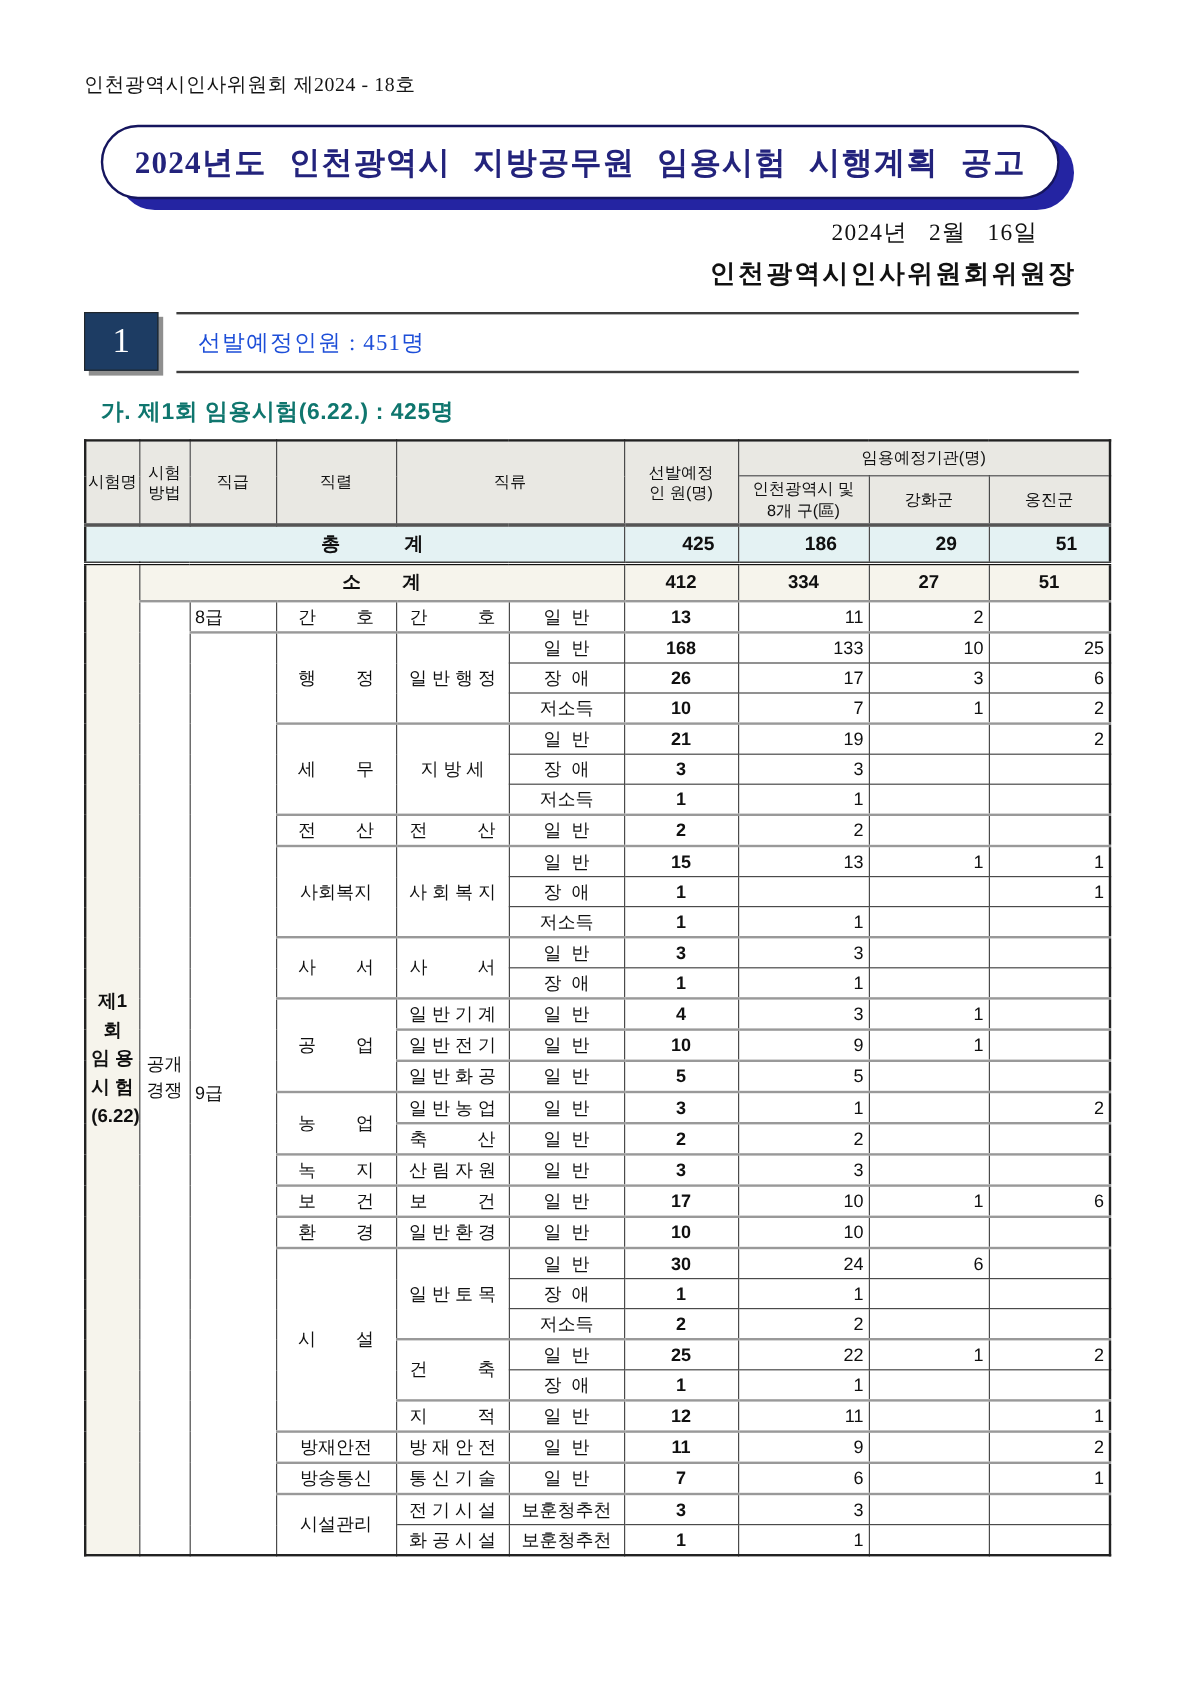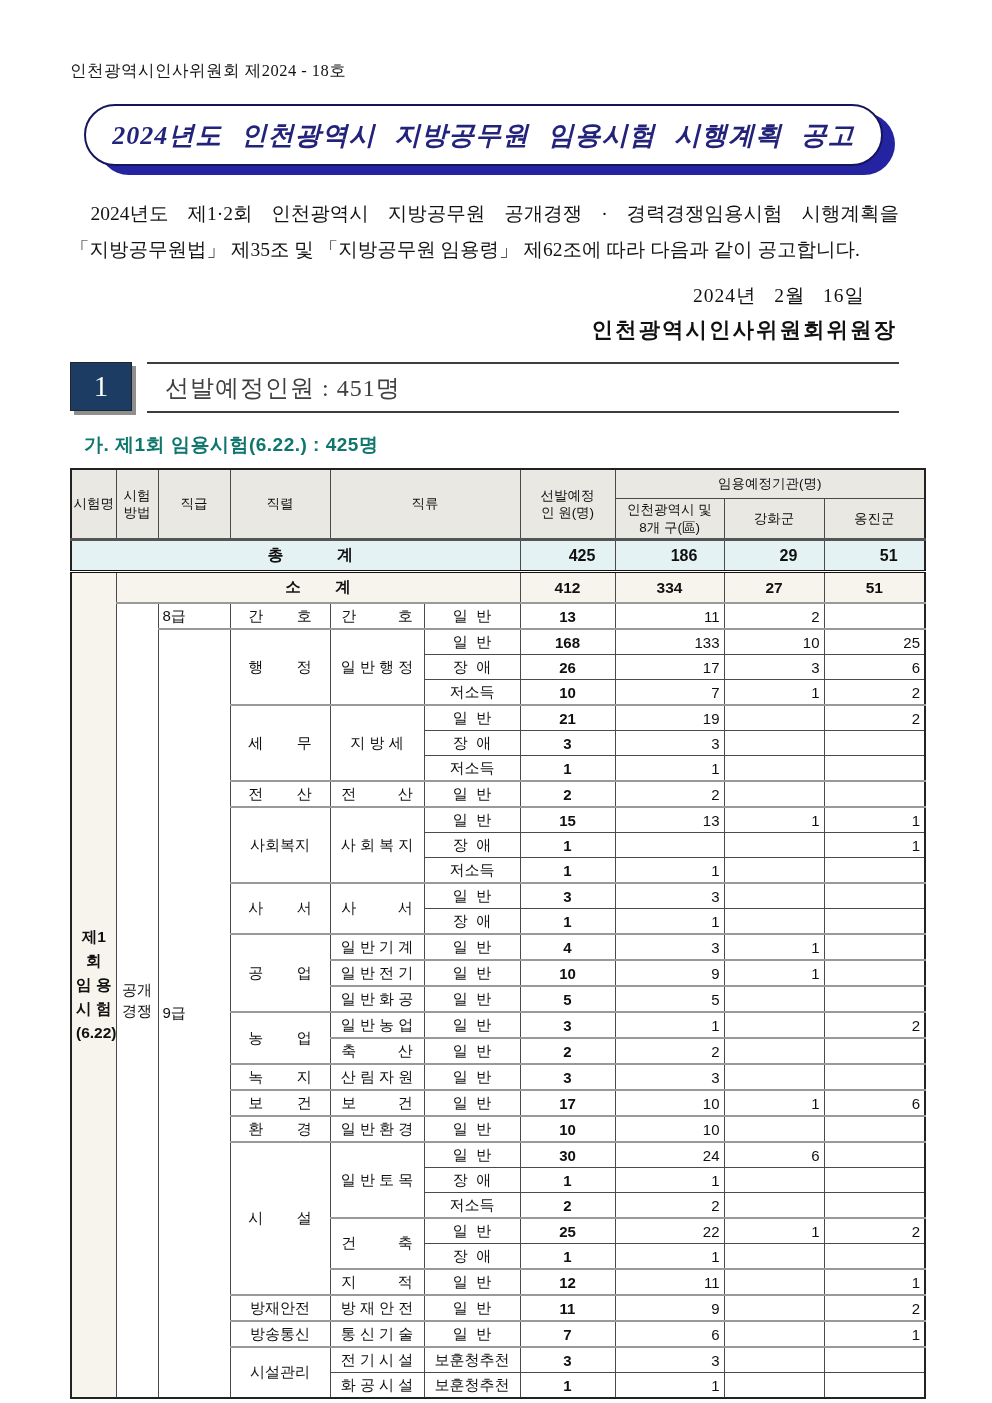--- a/index.html
+++ b/index.html
@@ -21,21 +21,21 @@
     position:absolute;left:14px;top:9px;right:-12px;bottom:-9px;
     background:#2424a2;border-radius:34px;
   }
   .banner-box{
     position:absolute;inset:0;background:#fff;
     border:2.5px solid #15155e;border-radius:32px;
     display:flex;align-items:center;justify-content:center;
   }
   .banner-box span{
     font-size:26px;font-weight:bold;color:#23237c;
-    letter-spacing:1px;word-spacing:11px;white-space:nowrap;font-style:italic;
+    letter-spacing:1px;word-spacing:11px;white-space:nowrap;
   }
   
   .intro{margin:30px 0 0 0;font-size:19.5px;line-height:36px;color:#131313;}
   .intro .l1{display:block;text-indent:2.1ch;text-align:justify;text-align-last:justify;}
   .intro .l2{display:block;}
   .date-line{margin-top:14px;text-align:right;padding-right:34px;font-size:19.5px;letter-spacing:1px;white-space:pre;}
   .signer{margin-top:6px;text-align:right;padding-right:2px;font-size:21.5px;font-weight:bold;letter-spacing:2px;}
   
   .section-head{display:flex;align-items:stretch;margin-top:18px;height:50px;}
   .badge{
@@ -43,21 +43,21 @@
     background:#1d3c63;border:1px solid #20262c;
     box-shadow:4px 4px 0 #8f8f8f;
     display:flex;align-items:center;justify-content:center;
   }
   .badge span{color:#fff;font-size:29px;font-family:"Liberation Serif",serif;}
   .rule-box{
     flex:1;margin-left:15px;height:47px;
     border-top:2px solid #3d3d3d;border-bottom:2px solid #3d3d3d;
     display:flex;align-items:center;
   }
-  .sec-title{font-size:24px;padding-left:18px;letter-spacing:1px;color:#404040;white-space:pre;}
+  .sec-title{font-size:19px;padding-left:18px;letter-spacing:1px;color:#1d4ed8;white-space:pre;}
   
   .sub{
     margin:20px 0 10px 14px;font-size:19px;font-weight:bold;
     font-family:"Liberation Sans",sans-serif;color:#0f766e;letter-spacing:.5px;
   }
   
   table.tbl{
     border-collapse:collapse;table-layout:fixed;width:854px;
     font-family:"Liberation Sans",sans-serif;
     border:2px solid #222;
@@ -92,24 +92,20 @@
 
   <div class="doc-number">인천광역시인사위원회  제2024 - 18호</div>
 
   <div class="banner-wrap">
     <div class="banner-shadow"></div>
     <div class="banner-box">
       <span>2024년도 인천광역시 지방공무원 임용시험 시행계획 공고</span>
     </div>
   </div>
 
-  <p class="intro">
-    <span class="l1">2024년도  제1·2회  인천광역시  지방공무원  공개경쟁 · 경력경쟁임용시험  시행계획을</span>
-    <span class="l2">「지방공무원법」 제35조 및 「지방공무원 임용령」 제62조에 따라 다음과 같이 공고합니다.</span>
-  </p>
 
   <div class="date-line">2024년   2월   16일</div>
   <div class="signer">인천광역시인사위원회위원장</div>
 
   <div class="section-head">
     <div class="badge">
       <span>1</span>
     </div>
     <div class="rule-box">
       <span class="sec-title">선발예정인원 : 451명</span>

